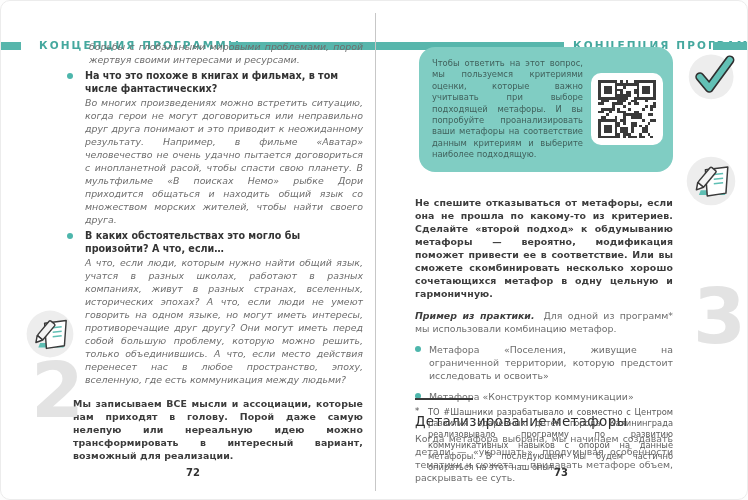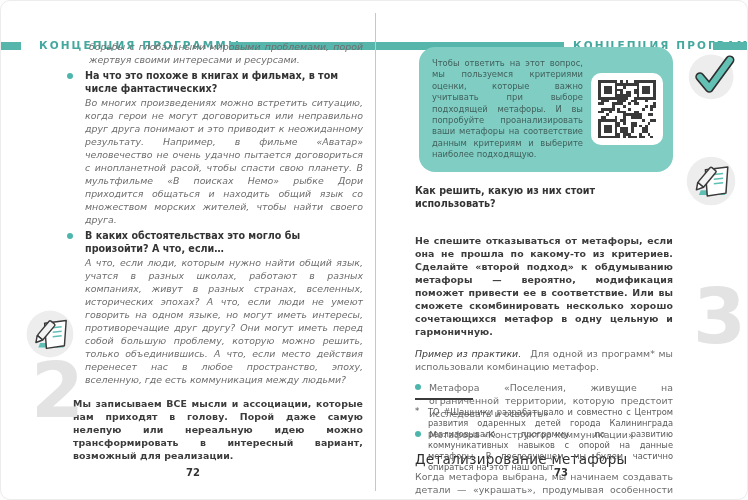--- a/index.html
+++ b/index.html
@@ -40,21 +40,21 @@
   .callout-text { font-size:8.4px; line-height:11.4px; color:#40615c; font-weight:500; text-align:justify; width:158px; }
   .qr-wrap { width:72px; height:72px; background:#fff; border-radius:10px; flex:0 0 auto;
              display:flex; align-items:center; justify-content:center; }
   .qr { display:grid; grid-template-columns:repeat(21,1fr); width:58px; height:58px; }
   .qr .m { background:transparent; }
   .qr .on { background:#3a3a3a; }
 
   .r-q { margin-top:12px; font-weight:bold; color:#333; font-size:9.6px; line-height:13px; }
   .r-advice { margin-top:24px; }
   .r-example { margin-top:9px; font-size:9.4px; line-height:13px; color:#6d6d6d; text-align:justify; }
-  .ex-lead { font-weight:normal; font-style:italic; color:#3c3c3c; margin-right:9px; }
+  .ex-lead { font-weight:bold; font-style:italic; color:#3c3c3c; margin-right:9px; }
   .r-bullet { position:relative; margin-left:14px; margin-top:8px; }
   .r-bullet .dot { left:-14px; }
   .p-gray { color:#6d6d6d; font-size:9.4px; line-height:13px; text-align:justify; }
   .r-h { margin-top:10px; }
   .r-body { margin-top:3px; }
 
   .footnote { position:absolute; left:414px; top:397px; width:258px; }
   .fn-rule { width:58px; height:2px; background:#3a3a3a; margin-bottom:7px; }
   .fn-row { position:relative; }
   .fn-marker { position:absolute; left:0; top:-1px; font-size:8.5px; color:#4a4a4a; }
@@ -561,21 +561,20 @@
             <div class="m on"></div>
             <div class="m on"></div>
             <div class="m"></div>
             <div class="m"></div>
             <div class="m on"></div>
             <div class="m"></div>
           </div>
       </div>
     </div>
 
-    <div class="r-q">Как решить, какую из них стоит использовать?</div>
 
     <p class="p-bold r-advice">Не спешите отказываться от метафоры, если она не прошла по какому-то из критериев. Сделайте «второй подход» к обдумыванию метафоры — вероятно, модификация поможет привести ее в соответствие. Или вы сможете скомбинировать несколько хорошо сочетающихся метафор в одну цельную и гармоничную.</p>
 
     <p class="r-example"><span class="ex-lead">Пример из практики.</span><span>Для одной из программ* мы использовали комбинацию метафор.</span></p>
 
     <div class="r-bullet">
       <span class="dot"></span>
       <p class="p-gray">Метафора «Поселения, живущие на ограниченной территории, которую предстоит исследовать и освоить»</p>
     </div>
     <div class="r-bullet">

